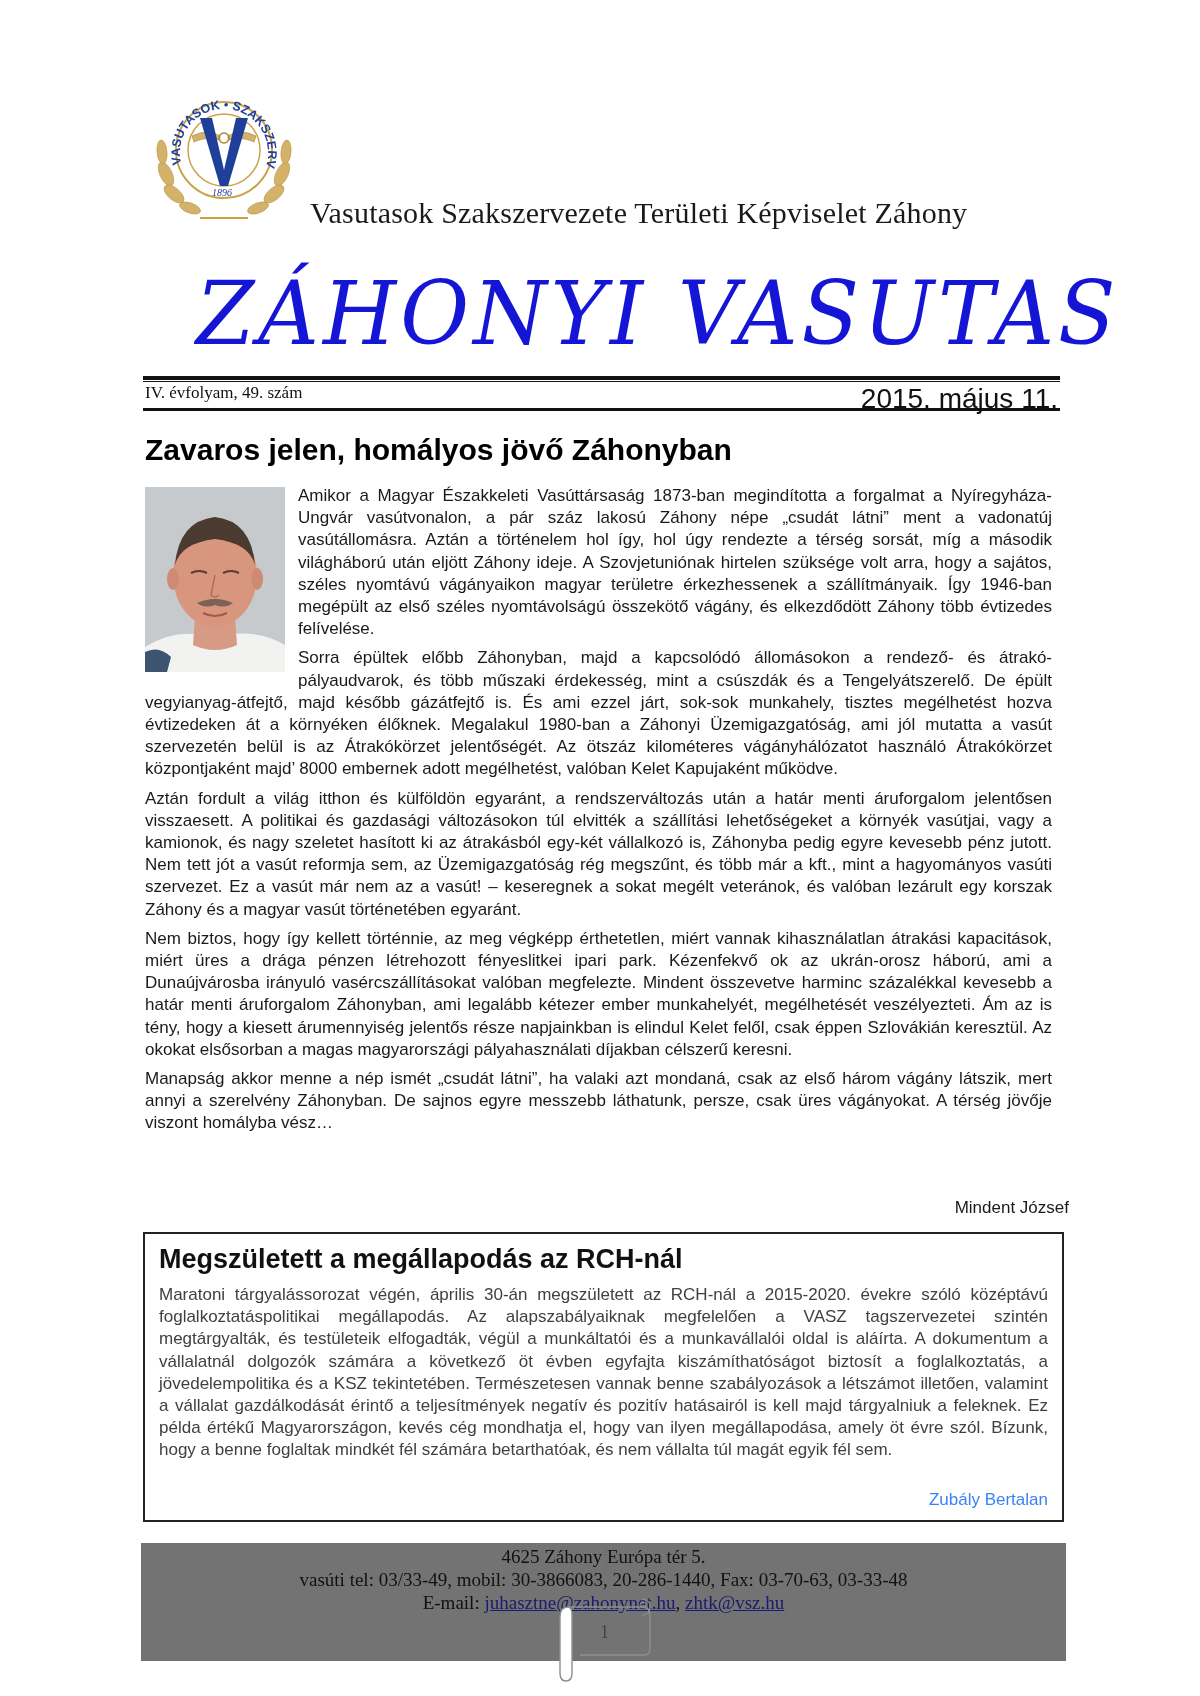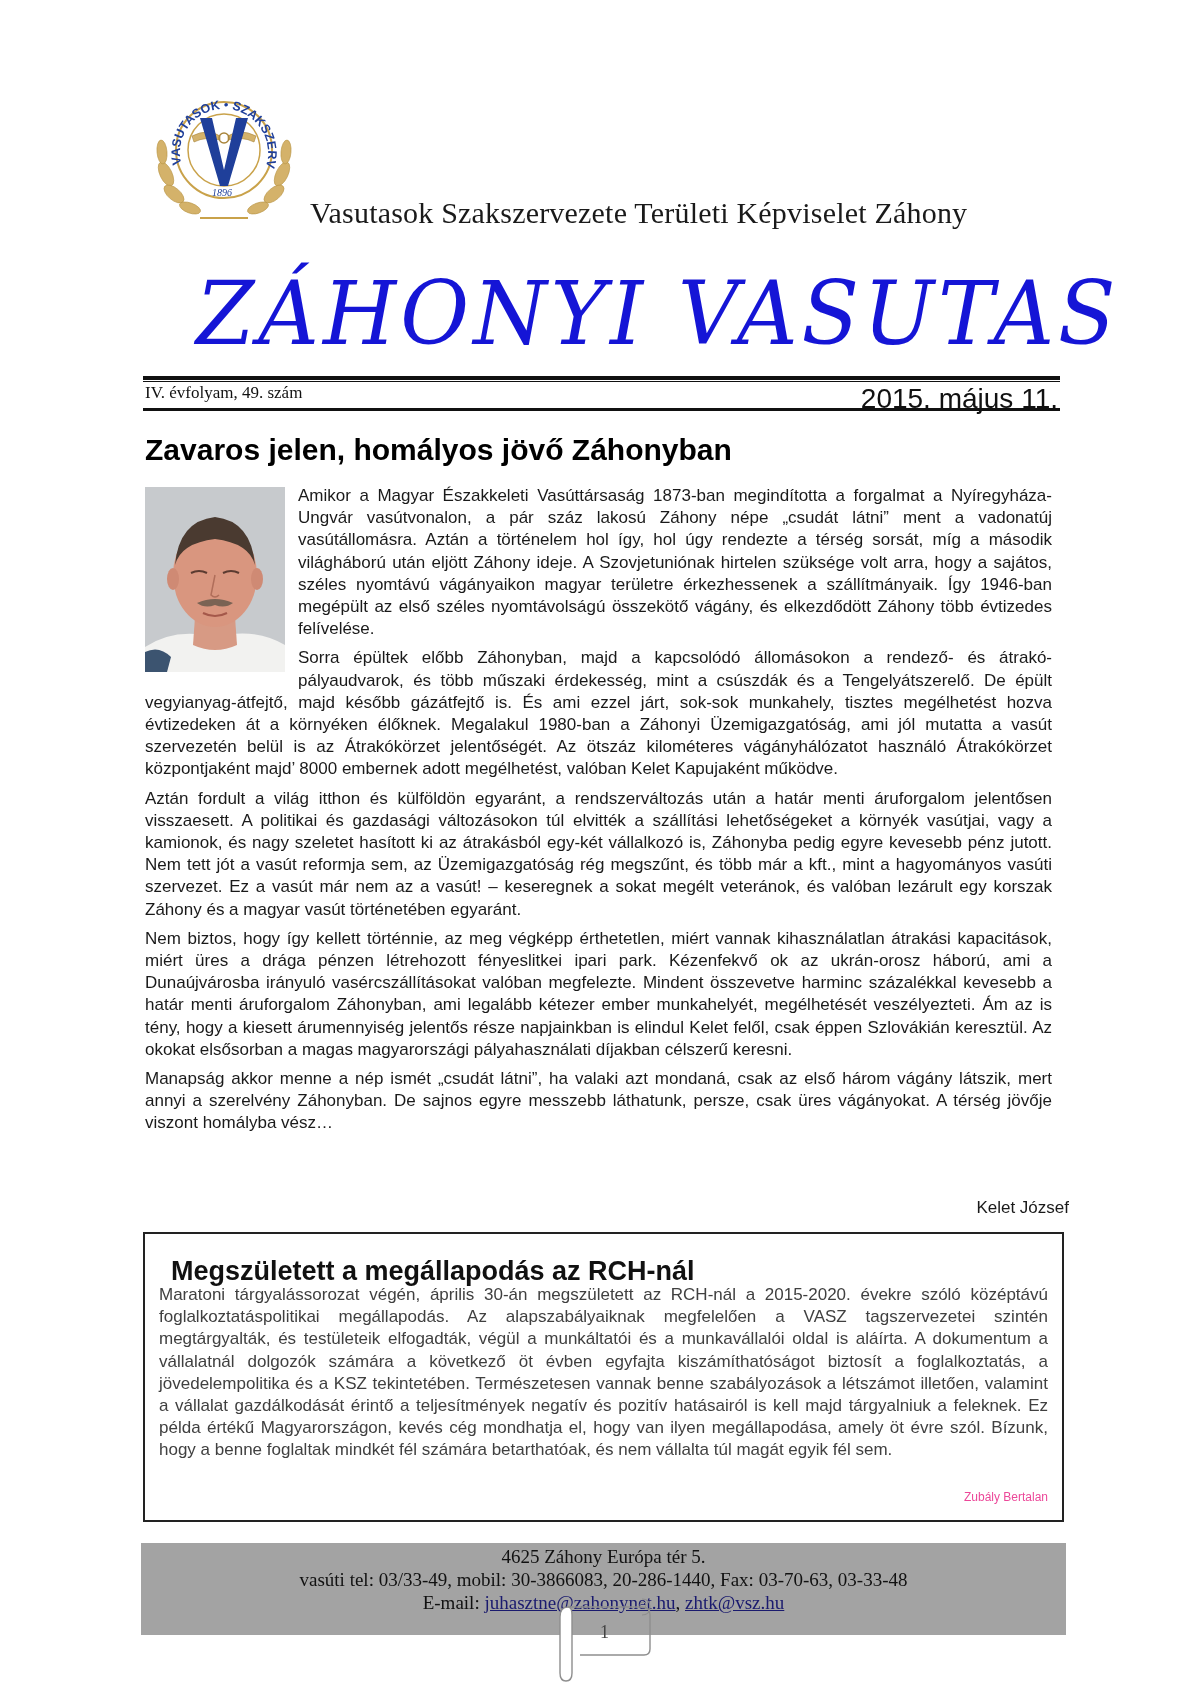--- a/index.html
+++ b/index.html
@@ -65,27 +65,27 @@
       position: absolute; left: 14px; top: 10px;
       font-family: "Liberation Sans", sans-serif; font-weight: bold; font-size: 27px; color: #111;
     }
     .box-text {
       position: absolute; left: 14px; top: 50px; width: 889px;
       font-family: "Liberation Sans", sans-serif; font-size: 17px; line-height: 22.2px;
       color: #404040; text-align: justify;
     }
     .author2 {
       position: absolute; right: 14px; top: 256px;
-      font-family: "Liberation Sans", sans-serif; font-size: 12px; color: #ec4899;
+      font-family: "Liberation Sans", sans-serif; font-size: 17px; color: #3b82f6;
     }
 
     
     .footer {
-      position: absolute; left: 141px; top: 1543px; width: 925px; height: 92px;
-      background: #a3a3a3;
+      position: absolute; left: 141px; top: 1543px; width: 925px; height: 118px;
+      background: #737373;
     }
     .footer-line {
       position: absolute; left: 0; width: 100%; text-align: center;
       font-family: "Liberation Serif", serif; font-size: 19px; color: #111;
     }
     .footer-line.l1 { top: 3px; }
     .footer-line.l2 { top: 26px; }
     .footer-line.l3 { top: 49px; }
     .footer a { color: #1a1a6e; text-decoration: underline; }
 
@@ -171,24 +171,24 @@
       <path d="M46 86 Q54 82 62 86" stroke="#5b3b30" stroke-width="2" fill="none"></path>
       <path d="M78 86 Q86 82 94 86" stroke="#5b3b30" stroke-width="2" fill="none"></path>
 
       <path d="M70 88 L66 108 Q70 112 74 108" stroke="#b06e5a" stroke-width="1.5" fill="none"></path>
 
       <path d="M52 116 Q70 108 88 116 Q80 122 70 118 Q60 122 52 116 Z" fill="#7a6354"></path>
       <path d="M58 126 Q70 132 82 126" stroke="#a4584a" stroke-width="2" fill="none"></path>
     </svg>
   </div>
 
-  <div class="author1">Kelet József</div>
+  <div class="author1">Mindent József</div>
 
   <div class="box">
-    <h2 class="box-title" style="margin:12px">Megszületett a megállapodás az RCH-nál</h2>
+    <h2 class="box-title" style="margin:0">Megszületett a megállapodás az RCH-nál</h2>
     <div class="box-text">Maratoni tárgyalássorozat végén, április 30-án megszületett az RCH-nál a 2015-2020. évekre szóló középtávú foglalkoztatáspolitikai megállapodás. Az alapszabályaiknak megfelelően a VASZ tagszervezetei szintén megtárgyalták, és testületeik elfogadták, végül a munkáltatói és a munkavállalói oldal is aláírta. A dokumentum a vállalatnál dolgozók számára a következő öt évben egyfajta kiszámíthatóságot biztosít a foglalkoztatás, a jövedelempolitika és a KSZ tekintetében. Természetesen vannak benne szabályozások a létszámot illetően, valamint a vállalat gazdálkodását érintő a teljesítmények negatív és pozitív hatásairól is kell majd tárgyalniuk a feleknek. Ez példa értékű Magyarországon, kevés cég mondhatja el, hogy van ilyen megállapodása, amely öt évre szól. Bízunk, hogy a benne foglaltak mindkét fél számára betarthatóak, és nem vállalta túl magát egyik fél sem.</div>
     <div class="author2">Zubály Bertalan</div>
   </div>
 
   <div class="footer">
     <div class="footer-line l1">4625 Záhony Európa tér 5.</div>
     <div class="footer-line l2">vasúti tel: 03/33-49, mobil: 30-3866083, 20-286-1440, Fax: 03-70-63, 03-33-48</div>
     <div class="footer-line l3">
       <span>E-mail: </span><a>juhasztne@zahonynet.hu</a><span>, </span><a>zhtk@vsz.hu</a>
     </div>

